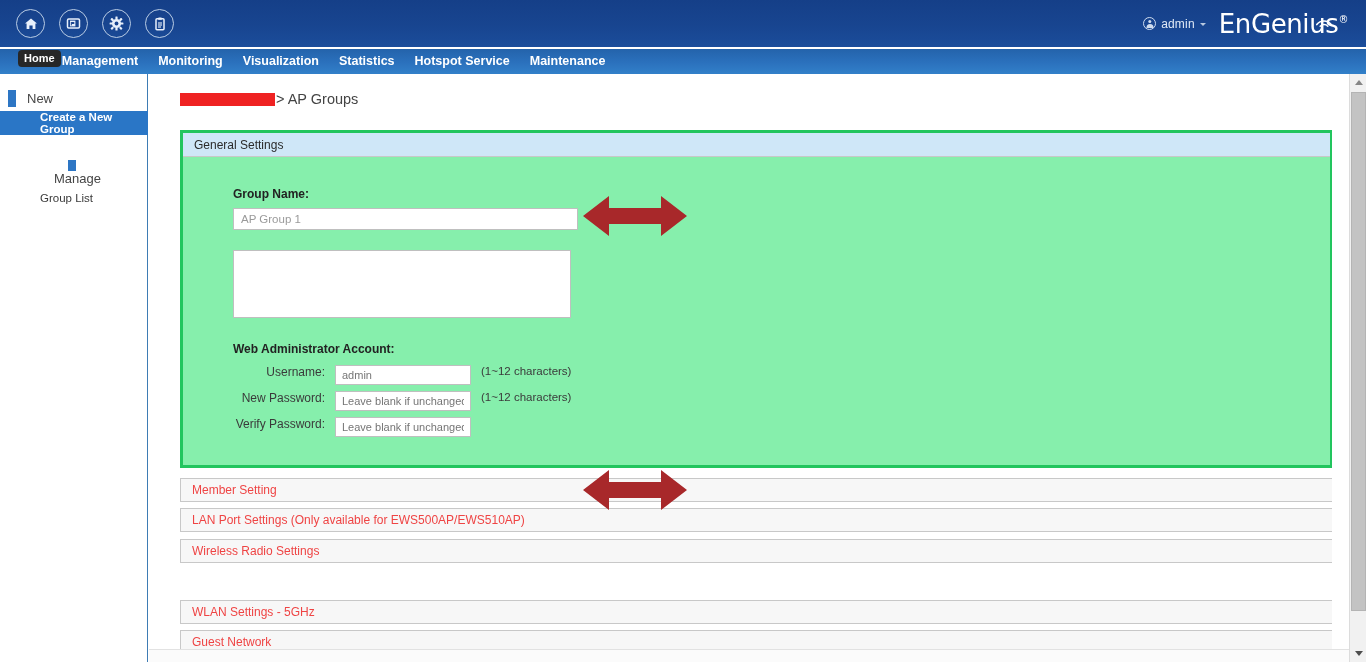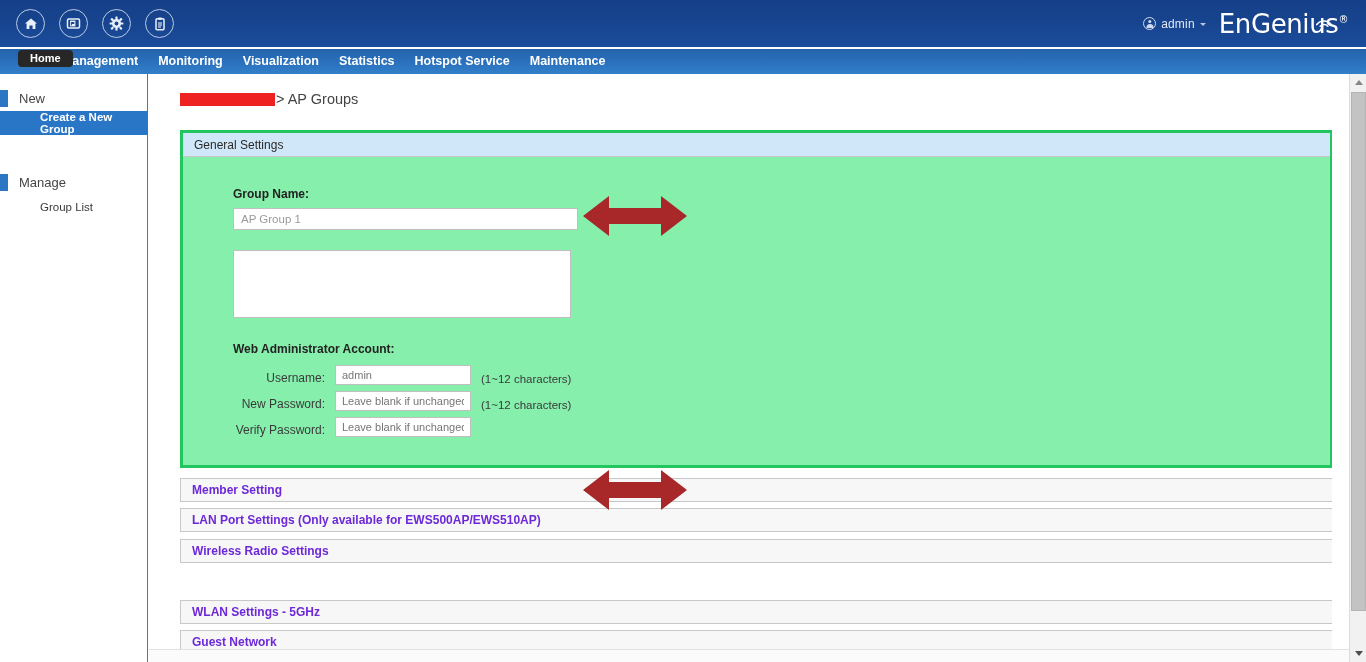--- a/index.html
+++ b/index.html
@@ -72,32 +72,32 @@
   .navbar li {
     color: #ffffff; font-size: 12.5px; font-weight: bold;
     padding: 0 10px; white-space: nowrap; line-height: 25px;
   }
   .navbar li:first-child { padding-left: 18px; }
 
   .tooltip-home {
     position: absolute; left: 18px; top: 50px;
     background: #272727; color: #ffffff;
     font-size: 11px; font-weight: bold;
-    padding: 2px 12px 3px; border-radius: 4px;
+    padding: 2px 6px 3px; border-radius: 4px;
     z-index: 30; line-height: 12px;
   }
 
   
   .sidebar {
     position: absolute; left: 0; top: 74px; width: 148px; height: 588px;
     background: #ffffff; border-right: 1px solid #3e7cb4;
   }
   .side-group {
     display: flex; align-items: center; height: 26px;
-    padding-left: 0; margin-top: 11px;
+    padding-left: 8px; margin-top: 11px;
   }
   .side-bullet { width: 8px; height: 17px; background: #2d76c4; margin-right: 11px; }
   .side-group-label { color: #454545; font-size: 13px; }
   .side-item {
     height: 24px; display: flex; align-items: center;
     padding-left: 40px; font-size: 11.5px; color: #3a3a3a;
   }
   .side-item.active {
     background: #2a76c6; color: #ffffff; font-weight: bold;
     width: 148px;
@@ -138,38 +138,38 @@
     font-family: "Liberation Sans", sans-serif;
   }
   .spacer-20 { height: 20px; }
   .ta-box {
     width: 338px; height: 68px; border: 1px solid #bfbfbf;
     background: #ffffff; resize: none; outline: none;
     font-size: 11.5px; padding: 4px 6px;
     font-family: "Liberation Sans", sans-serif;
   }
   .wa-title { font-size: 12px; color: #222222; font-weight: bold; margin-bottom: 9px; }
-  .wa-row { display: flex; align-items: flex-end; margin-bottom: 6px; }
+  .wa-row { display: flex; align-items: flex-start; margin-bottom: 6px; }
   .wa-label {
     width: 92px; text-align: right; font-size: 12px;
     color: #3a3a3a; margin-right: 10px;
   }
   .wa-input {
     width: 136px; height: 20px; border: 1px solid #bfbfbf;
     font-size: 11px; padding: 0 6px; color: #777777;
     outline: none; background: #ffffff;
     font-family: "Liberation Sans", sans-serif;
   }
   .wa-hint { font-size: 11.5px; color: #3a3a3a; margin-left: 10px; }
 
   .sect-bar {
     position: absolute; left: 31px; width: 1153px; height: 24px;
     background: #f7f7f7; border: 1px solid #c8c8c8;
     line-height: 22px; padding-left: 11px;
-    font-size: 12px; color: #6d28d9; font-weight: bold;
+    font-size: 12px; color: #ef4444;
   }
 
   
   .arrow-ann { position: absolute; z-index: 20; }
 
   
   .vscroll {
     position: absolute; right: 0; top: 74px;
     width: 17px; height: 588px; background: #f1f1f1;
     border-left: 1px solid #dcdcdc;
@@ -287,21 +287,21 @@
 <div class="tooltip-home">Home</div>
 
 <div class="sidebar">
 
   <div class="side-group">
     <span class="side-bullet"></span>
     <span class="side-group-label">New</span>
   </div>
   <div class="side-item active">Create a New Group</div>
 
-  <div class="side-group" style="margin-top:34px;">
+  <div class="side-group" style="margin-top:25px;flex-direction:column;">
     <span class="side-bullet"></span>
     <span class="side-group-label">Manage</span>
   </div>
   <div class="side-item">Group List</div>
 
 </div>
 
 <div class="content">
 
   <div class="breadcrumb">

